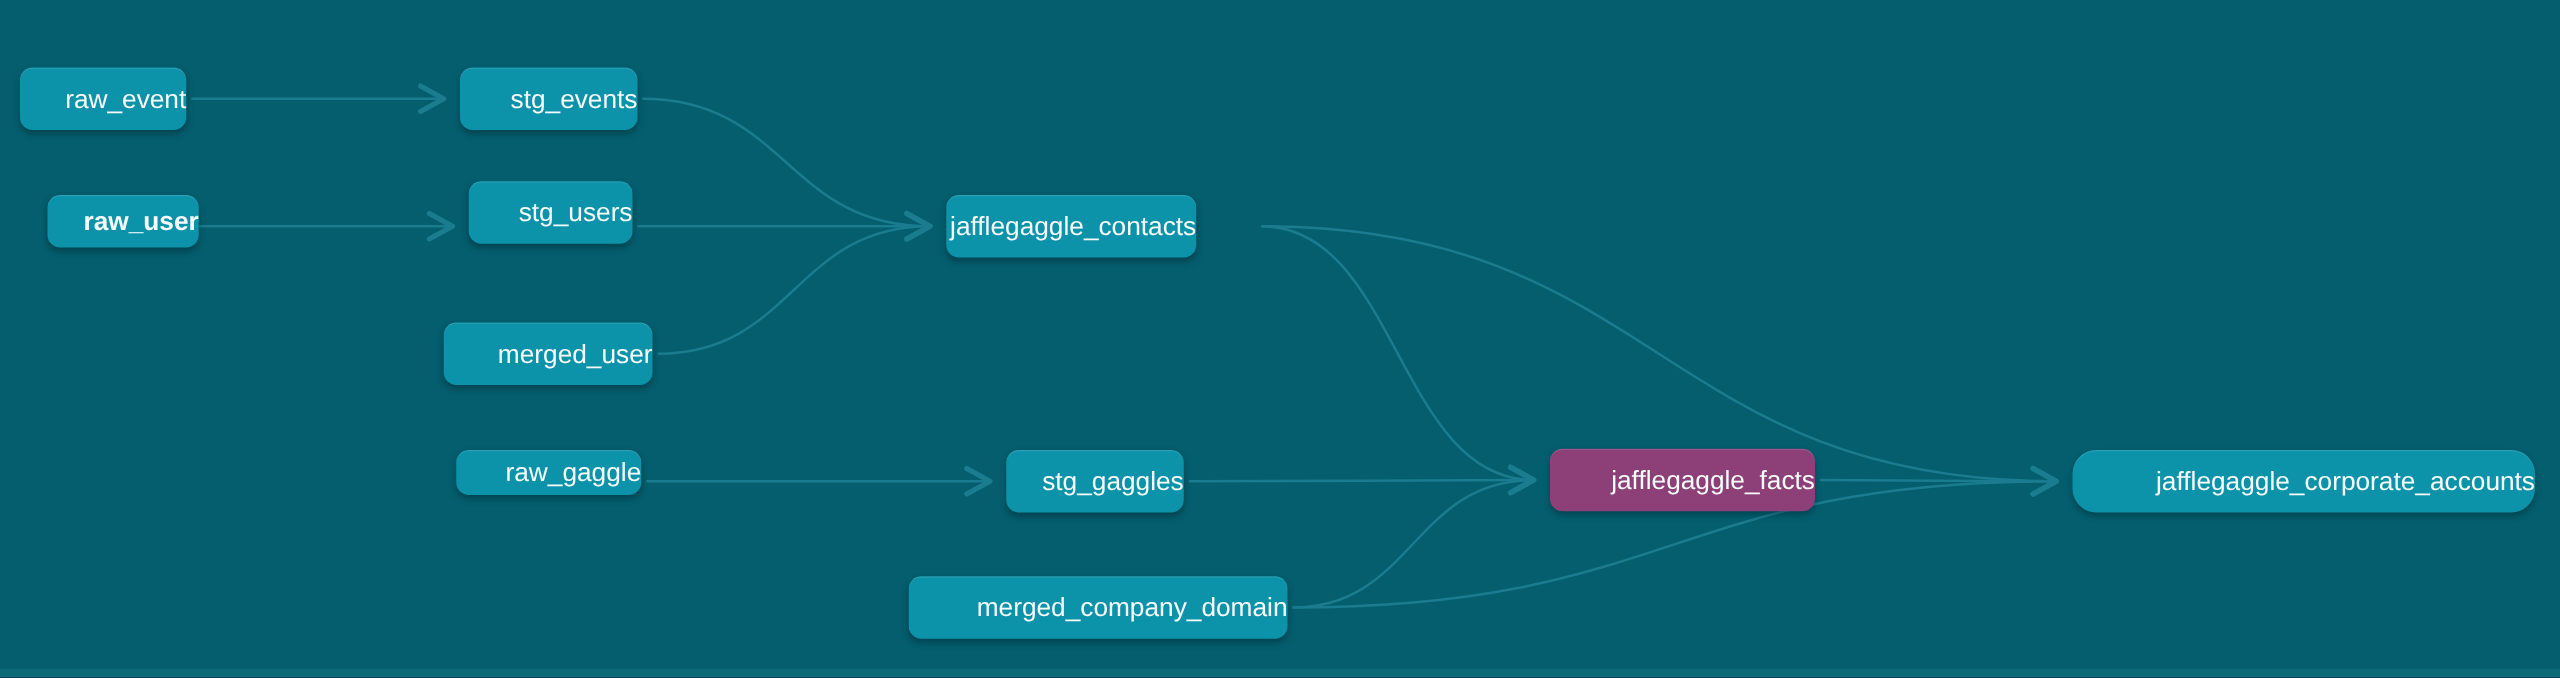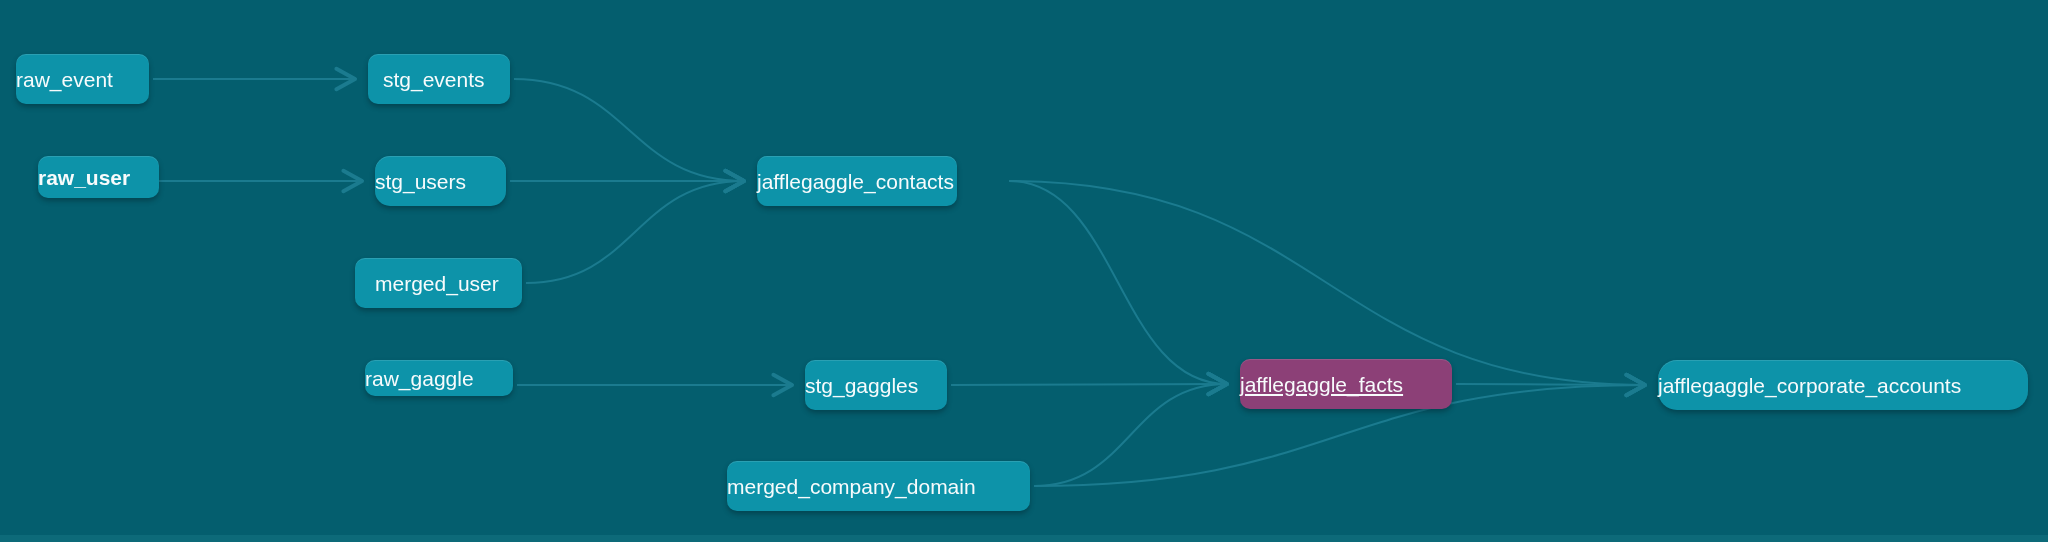--- a/index.html
+++ b/index.html
@@ -7,32 +7,32 @@
     position:relative;
     width:2048px;height:542px;
     overflow:hidden;
     font-family:"Liberation Sans","DejaVu Sans",sans-serif;
     background:var(--bg,#045e6e);
   }
   svg.edge-layer{position:absolute;left:0;top:0;width:2048px;height:542px;display:block;}
   .node-layer{position:absolute;left:0;top:0;width:100%;height:100%;}
   .node{
     position:absolute;
-    display:flex;align-items:center;justify-content:flex-start;
+    display:flex;align-items:center;justify-content:flex-end;
     box-sizing:border-box;
     border-radius:10px;
     background:var(--node,#0d93a9);
     color:var(--label,#f7fbfc);
     font-size:21px;line-height:1;
     white-space:nowrap;
     box-shadow:0 3px 5px rgba(0,28,38,0.38), inset 0 1px 0 rgba(255,255,255,0.12);
     cursor:pointer;
     user-select:none;
   }
-  .node.highlight{background:var(--node-hi,#8c4077);text-decoration:underline;}
+  .node.highlight{background:var(--node-hi,#8c4077);}
   .node .lbl{pointer-events:none;}
   .bottom-band{
     position:absolute;left:0;bottom:0;width:100%;height:7px;
     background:var(--band,#0d6a79);
   }
 </style>
 </head>
 <body>
 
 <div class="canvas" style="--bg: #045e6e; --node: #0d93a9; --node-hi: #8c4077; --label: #f7fbfc; --band: #0d6a79;">
@@ -60,21 +60,21 @@
   <div class="node-layer">
       <div class="node" style="left: 16px; top: 54px; width: 133px; height: 50px;">
         <span class="lbl">raw_event</span>
       </div>
       <div class="node" style="left: 368px; top: 54px; width: 142px; height: 50px; padding-left: 15px;">
         <span class="lbl">stg_events</span>
       </div>
       <div class="node" style="left: 38px; top: 156px; width: 121px; height: 42px; font-weight: bold;">
         <span class="lbl">raw_user</span>
       </div>
-      <div class="node" style="left: 375px; top: 156px; width: 131px; height: 50px; border-radius: 15px;">
+      <div class="node" style="left: 375px; top: 145px; width: 131px; height: 50px;">
         <span class="lbl">stg_users</span>
       </div>
       <div class="node" style="left: 355px; top: 258px; width: 167px; height: 50px; padding-left: 20px;">
         <span class="lbl">merged_user</span>
       </div>
       <div class="node" style="left: 757px; top: 156px; width: 200px; height: 50px;">
         <span class="lbl">jafflegaggle_contacts</span>
       </div>
       <div class="node" style="left: 365px; top: 360px; width: 148px; height: 36px;">
         <span class="lbl">raw_gaggle</span>

